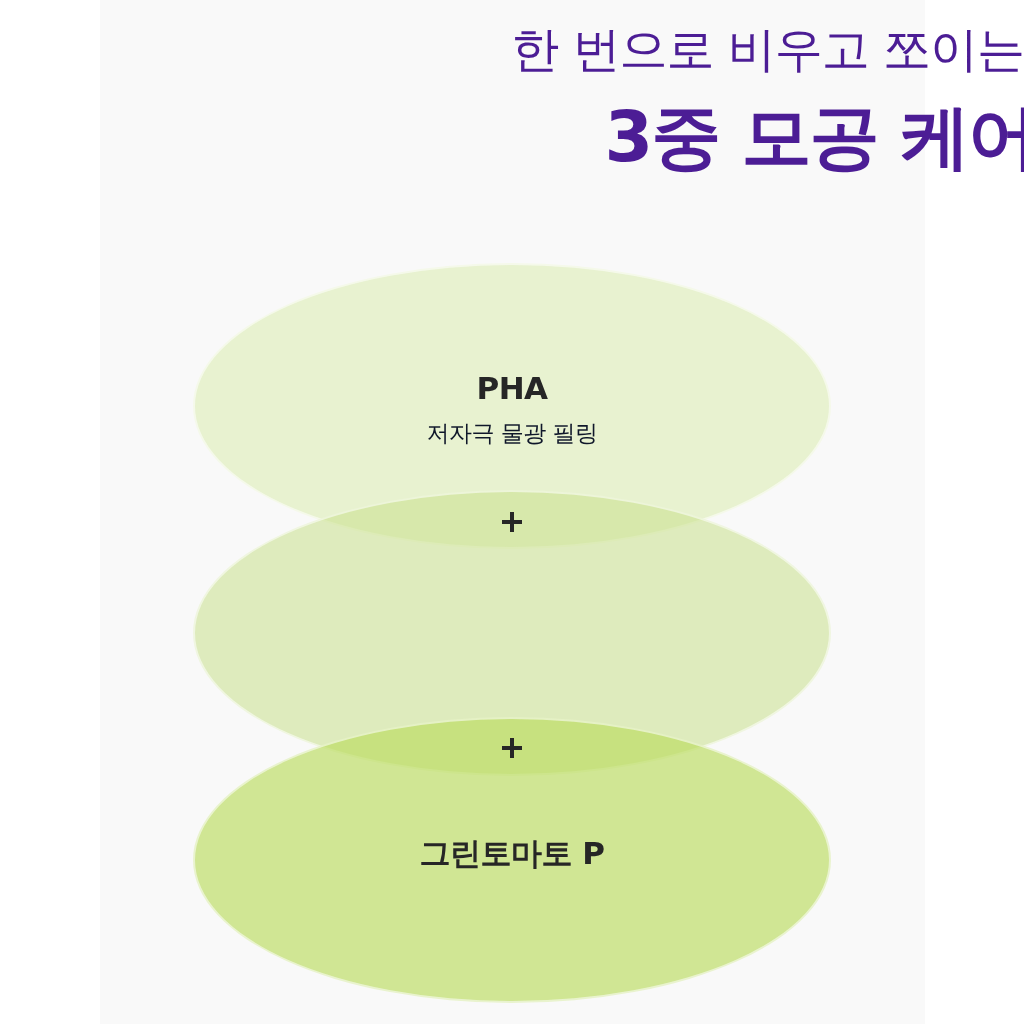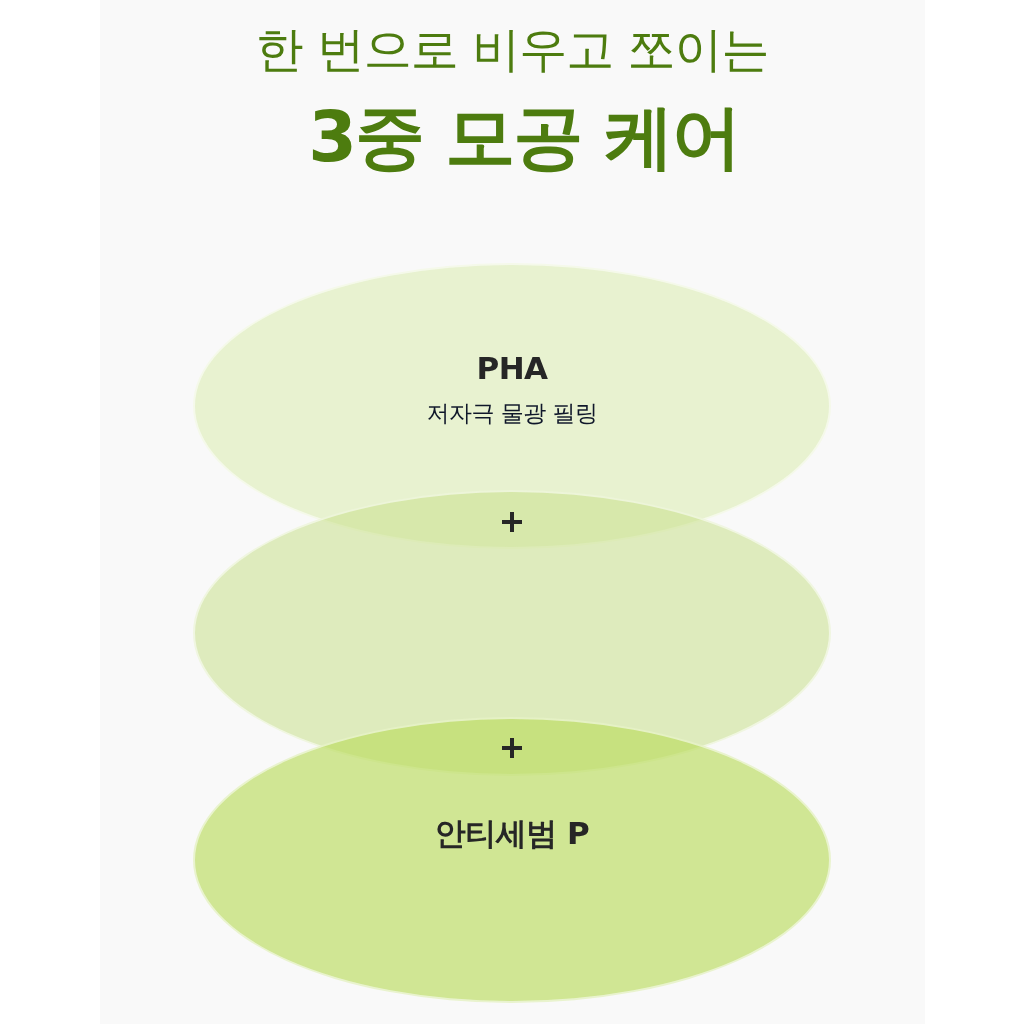--- a/index.html
+++ b/index.html
@@ -20,22 +20,22 @@
       left: 100px;
       top: 0;
       width: 825px;
       height: 1024px;
       background: #f9f9f9;
     }
     .headline {
       position: absolute;
       left: 0;
       width: 1024px;
-      text-align: center;
-      color: #4d7c0f;
+      text-align: right;
+      color: #4c1d95;
       white-space: nowrap;
     }
     .headline.line1 {
       top: 14px;
       font-size: 48px;
       font-weight: normal;
       letter-spacing: -1px;
       line-height: 70px;
     }
     .headline.line2 {
@@ -67,20 +67,21 @@
       z-index: 10;
       color: #262626;
       white-space: nowrap;
     }
     .label .name {
       display: block;
       font-size: 31px;
       font-weight: bold;
       letter-spacing: -0.5px;
       line-height: 40px;
+      margin-top: 20px;
     }
     .label .desc {
       display: block;
       margin-top: 10px;
       font-size: 23px;
       font-weight: normal;
       letter-spacing: -0.5px;
       line-height: 30px;
       color: #0f172a;
     }
@@ -123,14 +124,14 @@
 </div>
 
 <div class="plus p1"></div>
 
 <div class="label l2">
 </div>
 
 <div class="plus p2"></div>
 
 <div class="label l3">
-  <span class="name">안티세범 P</span>
+  <span class="name">그린토마토 P</span>
 </div>
 
 </body></html>

